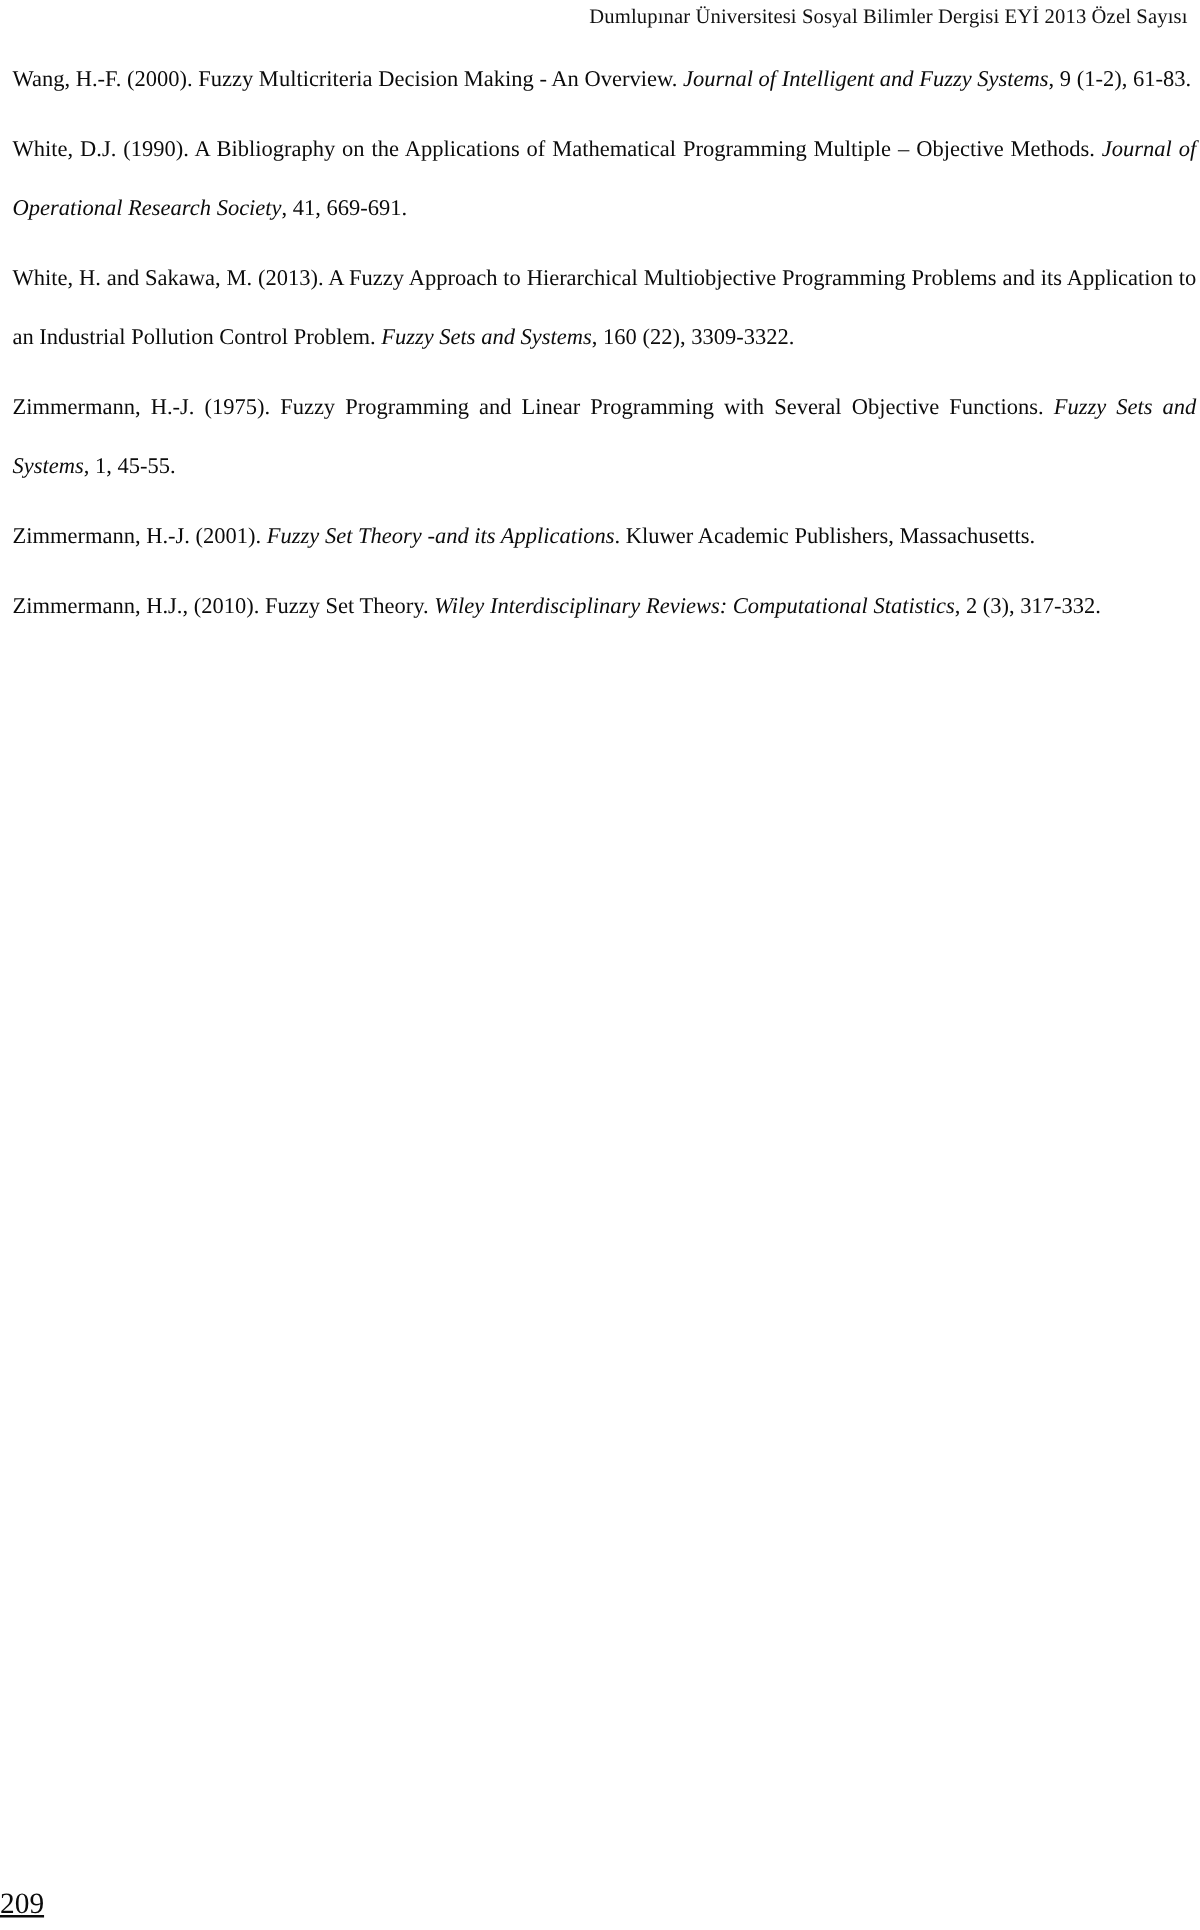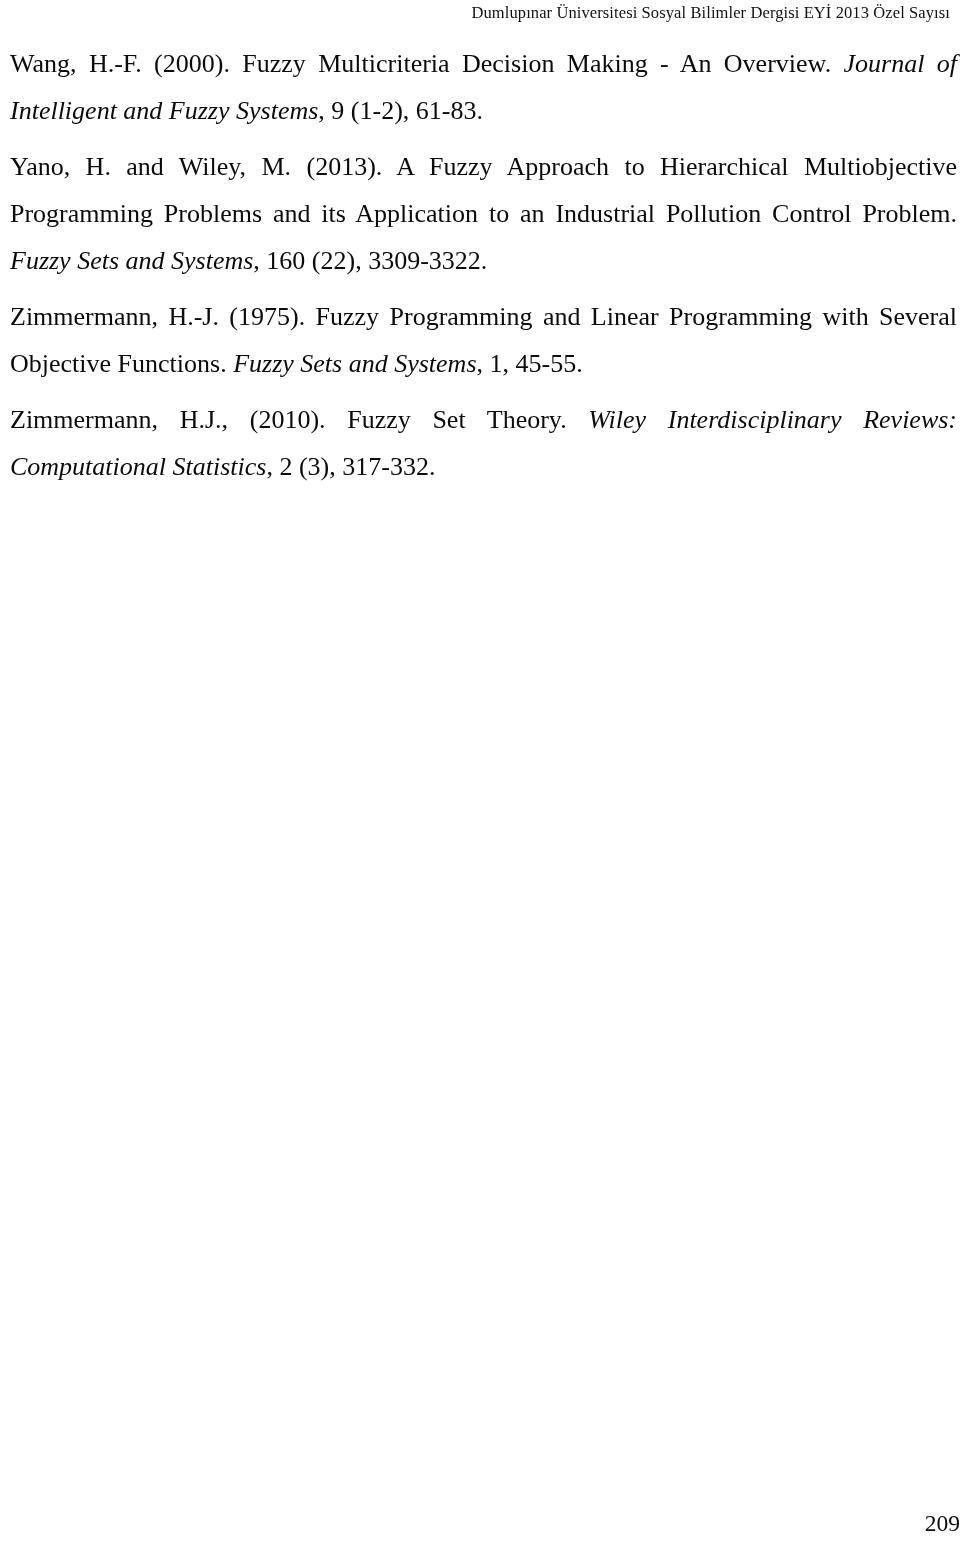--- a/index.html
+++ b/index.html
@@ -33,60 +33,63 @@
     color: #111;
     white-space: nowrap;
   }
   .refs {
     position: absolute;
     top: 40px;
     left: 10px;
     width: 947px;
   }
   .ref {
-    font-size: 26px;
+    font-size: 18px;
     line-height: 47px;
     text-align: justify;
     text-justify: inter-word;
     margin: 0 0 9px 0;
     color: #0b0b0b;
   }
   .ref:last-child { margin-bottom: 0; }
   .ref i, .ref em {
     font-style: italic;
   }
   .folio {
     position: absolute;
     top: 1508px;
     left: 0;
     width: 960px;
-    text-align: right;
+    text-align: left;
     font-size: 23.5px;
     line-height: 30px;
     color: #0b0b0b;
+    text-decoration: underline;
   }
 </style>
 </head>
 <body>
 
 <div class="page">
 
   <div class="running-head">Dumlupınar Üniversitesi Sosyal Bilimler Dergisi EYİ 2013 Özel Sayısı</div>
 
   <div class="refs">
 
     <p class="ref"><span>Wang, H.-F.</span> <span>(2000)</span>. <span>Fuzzy Multicriteria Decision Making - An Overview.</span> <i>Journal of Intelligent and Fuzzy Systems</i><span>, 9 (1-2), 61-83.</span></p>
 
+    <p class="ref"><span>White, D.J.</span> <span>(1990)</span>. <span>A Bibliography on the Applications of Mathematical Programming Multiple – Objective Methods.</span> <i>Journal of Operational Research Society</i><span>, 41, 669-691.</span></p>
 
 
 
-    <p class="ref"><span>Yano, H. and Wiley, M.</span> <span>(2013)</span>. <span>A Fuzzy Approach to Hierarchical Multiobjective Programming Problems and its Application to an Industrial Pollution Control Problem.</span> <i>Fuzzy Sets and Systems</i><span>, 160 (22), 3309-3322.</span></p>
+    <p class="ref"><span>White, H. and Sakawa, M.</span> <span>(2013)</span>. <span>A Fuzzy Approach to Hierarchical Multiobjective Programming Problems and its Application to an Industrial Pollution Control Problem.</span> <i>Fuzzy Sets and Systems</i><span>, 160 (22), 3309-3322.</span></p>
 
     <p class="ref"><span>Zimmermann, H.-J.</span> <span>(1975)</span>. <span>Fuzzy Programming and Linear Programming with Several Objective Functions.</span> <i>Fuzzy Sets and Systems</i><span>, 1, 45-55.</span></p>
 
+    <p class="ref"><span>Zimmermann, H.-J.</span> <span>(2001)</span>. <i>Fuzzy Set Theory -and its Applications</i><span>. Kluwer Academic Publishers, Massachusetts.</span></p>
 
     <p class="ref"><span>Zimmermann, H.J.,</span> <span>(2010)</span>. <span>Fuzzy Set Theory.</span> <i>Wiley Interdisciplinary Reviews: Computational Statistics</i><span>, 2 (3), 317-332.</span></p>
 
   </div>
 
   <div class="folio">209</div>
 
 </div>
 
 </body></html>

